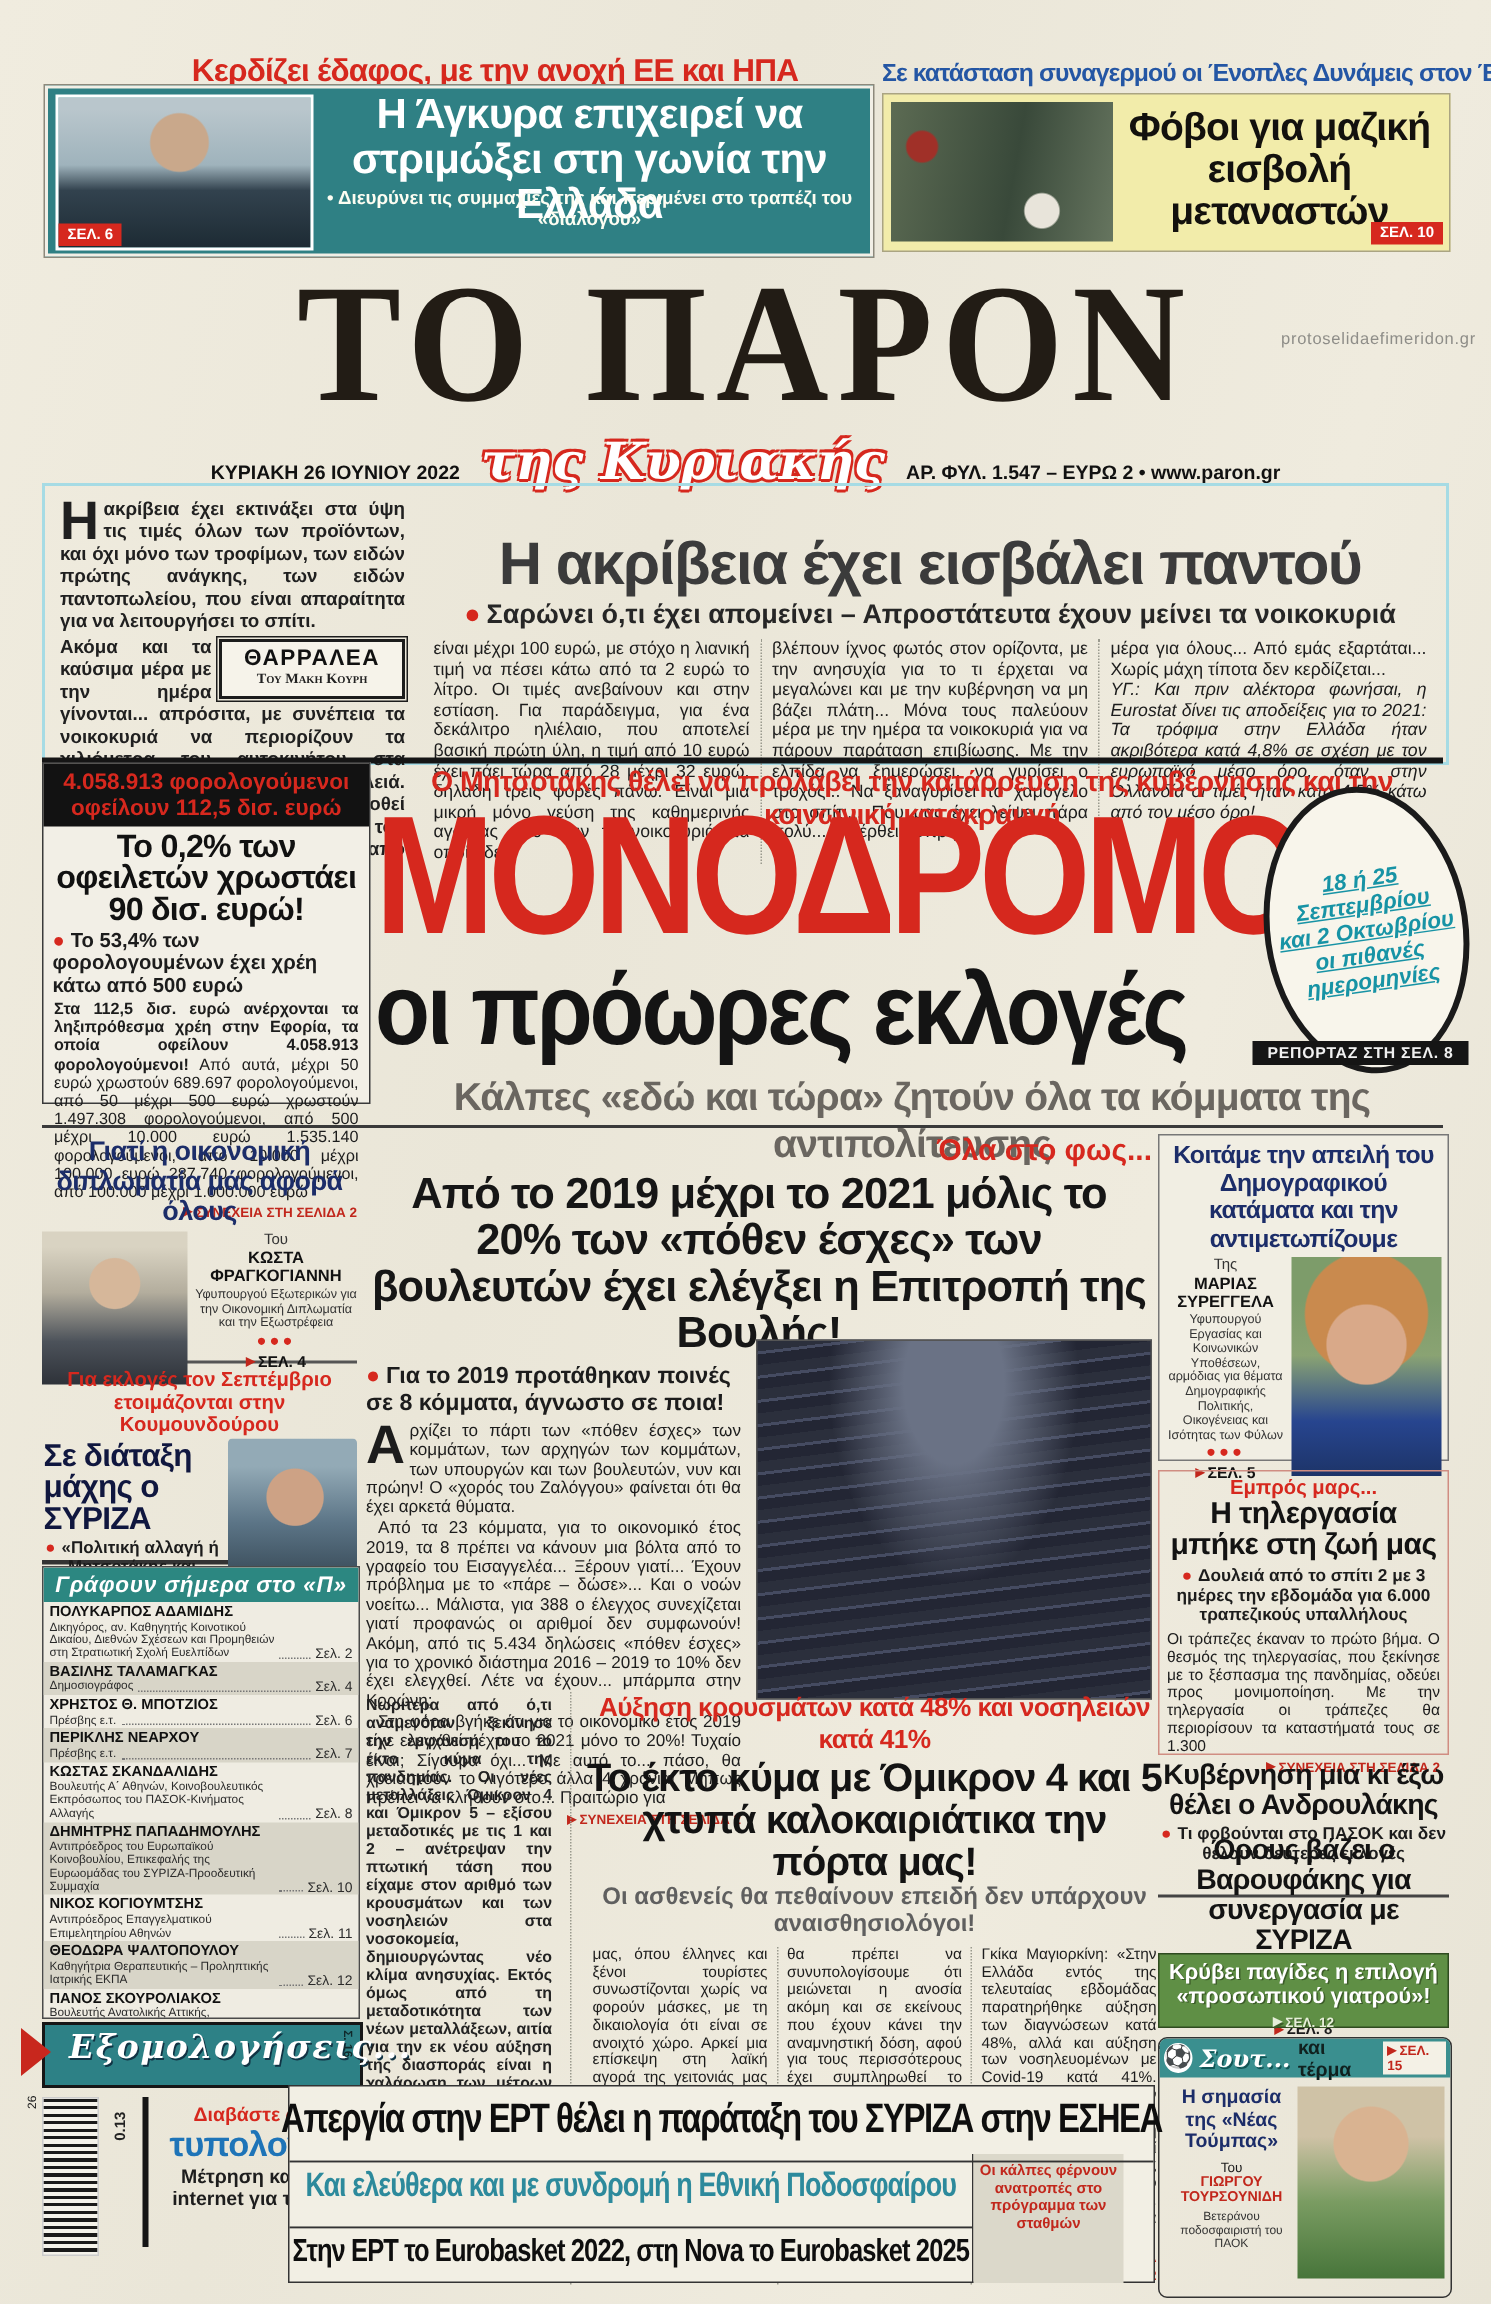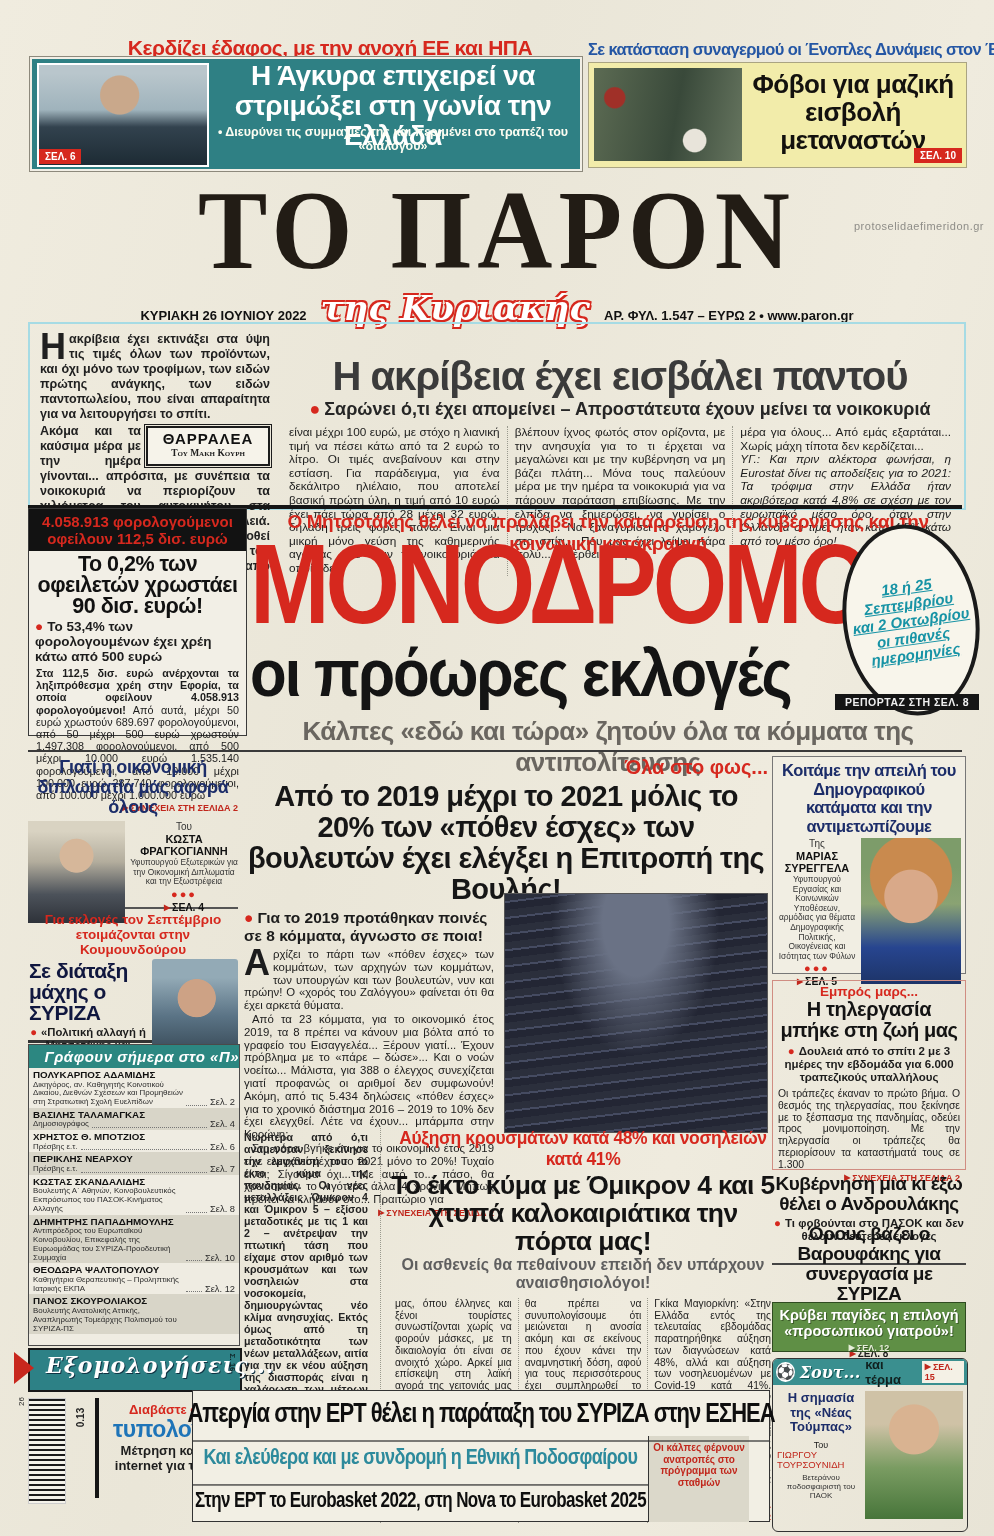--- a/index.html
+++ b/index.html
@@ -90,21 +90,21 @@
   .syriza{left:28px;top:912px;width:210px;height:128px;border-bottom:3px solid #333;}
   .syriza .kick{color:#d6281e;font-size:13.5px;line-height:15px;font-weight:bold;text-align:center;margin-bottom:2px;}
   .syriza .row{display:flex;gap:4px;}
   .syriza h3{margin:1px;font-size:21px;line-height:21px;color:#10173f;text-align:left;letter-spacing:-.5px;}
   .syriza .bl{font-size:11.3px;line-height:12.5px;font-weight:bold;text-align:center;margin-top:3px;}
   .syriza .pg{font-weight:bold;font-size:10.5px;text-align:center;margin-top:2px;}
   .syriza .ph{width:86px;height:103px;flex:none;border-radius:3px;
       background:radial-gradient(circle at 52% 38%,#cda285 0 24%,rgba(0,0,0,0) 25%),
                  linear-gradient(180deg,#93aab6 0 18%,#5b7486 55%,#30404c 100%);}
   .contrib{left:28px;top:1044px;width:210px;height:300px;background:#efece2;border:1px solid #4a4a4a;overflow:hidden;}
-  .contrib .hd{background:#2c8781;color:#fff;font-size:15px;font-weight:bold;font-style:italic;text-align:right;padding:3px 0;letter-spacing:.5px;}
+  .contrib .hd{background:#2c8781;color:#fff;font-size:15px;font-weight:bold;font-style:italic;text-align:center;padding:3px 0;letter-spacing:.5px;}
   .crow{padding:2px 4px 1px;}
   .crows .crow:nth-child(even){background:#d8d5c8;}
   .crow .nm{font-size:9.8px;font-weight:bold;color:#101010;line-height:10.5px;}
   .crow .rl{display:flex;align-items:flex-end;font-size:7.9px;line-height:8.8px;color:#2b2b2b;}
   .crow .rt{max-width:150px;}
   .leader{flex:1;border-bottom:1px dotted #777;margin:0 3px 1px;}
   .crow .pg{font-size:9.3px;font-weight:normal;white-space:nowrap;}
   .exomo{left:28px;top:1348px;width:210px;height:40px;background:#2d8186;border:2px solid #161616;}
   .exomo .flag{position:absolute;left:-16px;top:2px;width:0;height:0;border-top:16px solid transparent;border-bottom:16px solid transparent;border-left:20px solid #c8271d;}
   .exomo .lbl{position:absolute;left:16px;top:2px;width:170px;text-align:center;color:#fff;font-family:"DejaVu Serif",serif;font-style:italic;font-weight:bold;font-size:22px;letter-spacing:1px;text-shadow:1px 1px 0 #134;}
@@ -166,21 +166,21 @@
   .sport{top:1358px;height:172px;border:1px solid #333;border-radius:6px;overflow:hidden;}
   .sport .band{height:26px;background:#3a8f8f;display:flex;align-items:center;gap:5px;padding:0 3px;}
   .sport .ball{width:20px;height:20px;background:#fff;border-radius:50%;display:flex;align-items:center;justify-content:center;font-size:15px;line-height:20px;}
   .sport .w1{font-family:"DejaVu Serif",serif;font-style:italic;font-weight:bold;color:#fff;font-size:16px;text-shadow:1px 1px 0 #155;}
   .sport .w2{font-weight:bold;color:#10211f;font-size:13px;}
   .sport .pg{margin-left:auto;background:#f4f1e6;color:#c1271c;font-weight:bold;font-size:9px;padding:1px 3px;}
   .sport .row{display:flex;gap:0;padding:6px 4px;}
   .sport .tx{width:88px;}
   .sport h4{margin:0;font-size:13px;line-height:14.5px;color:#1c2d69;text-align:center;}
   .sport .pre{font-size:9px;text-align:center;margin-top:5px;}
-  .sport .au{color:#c1271c;font-weight:normal;font-size:9.5px;line-height:10.5px;}
+  .sport .au{color:#c1271c;font-weight:bold;font-size:9.5px;line-height:10.5px;text-align:center;}
   .sport .ro{font-size:8px;line-height:9px;color:#333;text-align:center;margin-top:2px;}
   .sport .ph{flex:1;height:128px;
       background:radial-gradient(circle at 50% 30%,#d9b391 0 24%,rgba(0,0,0,0) 25%),
                  linear-gradient(180deg,#cfc2a6 0 26%,#7a9c62 60%,#47753a 100%);}
   
   .ert{left:192px;top:1390px;width:578px;height:132px;border:1px solid #333;background:#f2efe4;box-sizing:border-box;}
   .ert .r1{height:44px;border-bottom:1px solid #333;display:flex;align-items:center;justify-content:center;
       font-size:22px;font-weight:bold;letter-spacing:-1px;color:#0e0e0e;transform-origin:center;white-space:nowrap;}
   .ert .low{display:flex;height:86px;}
   .ert .lcol{width:455px;border-right:1px solid #333;display:flex;flex-direction:column;}
@@ -334,20 +334,28 @@
         </div>
       <div class="crow">
           <div class="nm">ΔΗΜΗΤΡΗΣ ΠΑΠΑΔΗΜΟΥΛΗΣ</div>
           <div class="rl">
             <span class="rt">Αντιπρόεδρος του Ευρωπαϊκού Κοινοβουλίου, Επικεφαλής της Ευρωομάδας του ΣΥΡΙΖΑ-Προοδευτική Συμμαχία</span>
             <span class="leader"></span>
             <span class="pg">Σελ. 10</span>
           </div>
         </div>
       <div class="crow">
+          <div class="nm">ΝΙΚΟΣ ΚΟΓΙΟΥΜΤΣΗΣ</div>
+          <div class="rl">
+            <span class="rt">Αντιπρόεδρος Επαγγελματικού Επιμελητηρίου Αθηνών</span>
+            <span class="leader"></span>
+            <span class="pg">Σελ. 11</span>
+          </div>
+        </div>
+      <div class="crow">
           <div class="nm">ΘΕΟΔΩΡΑ ΨΑΛΤΟΠΟΥΛΟΥ</div>
           <div class="rl">
             <span class="rt">Καθηγήτρια Θεραπευτικής – Προληπτικής Ιατρικής ΕΚΠΑ</span>
             <span class="leader"></span>
             <span class="pg">Σελ. 12</span>
           </div>
         </div>
       <div class="crow">
           <div class="nm">ΠΑΝΟΣ ΣΚΟΥΡΟΛΙΑΚΟΣ</div>
           <div class="rl">

